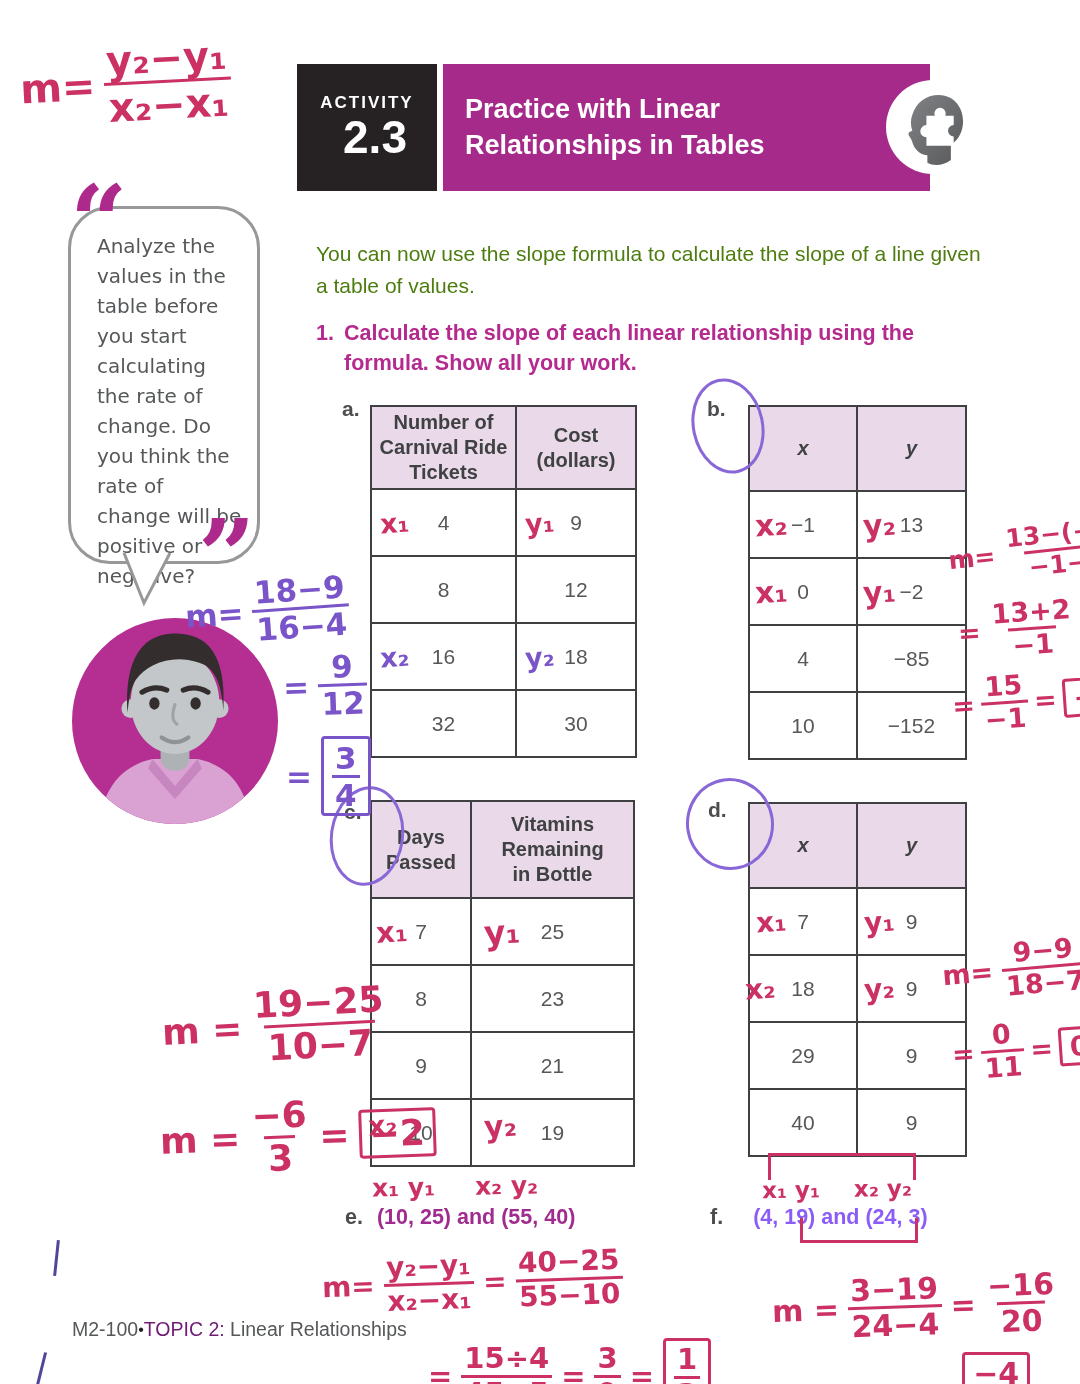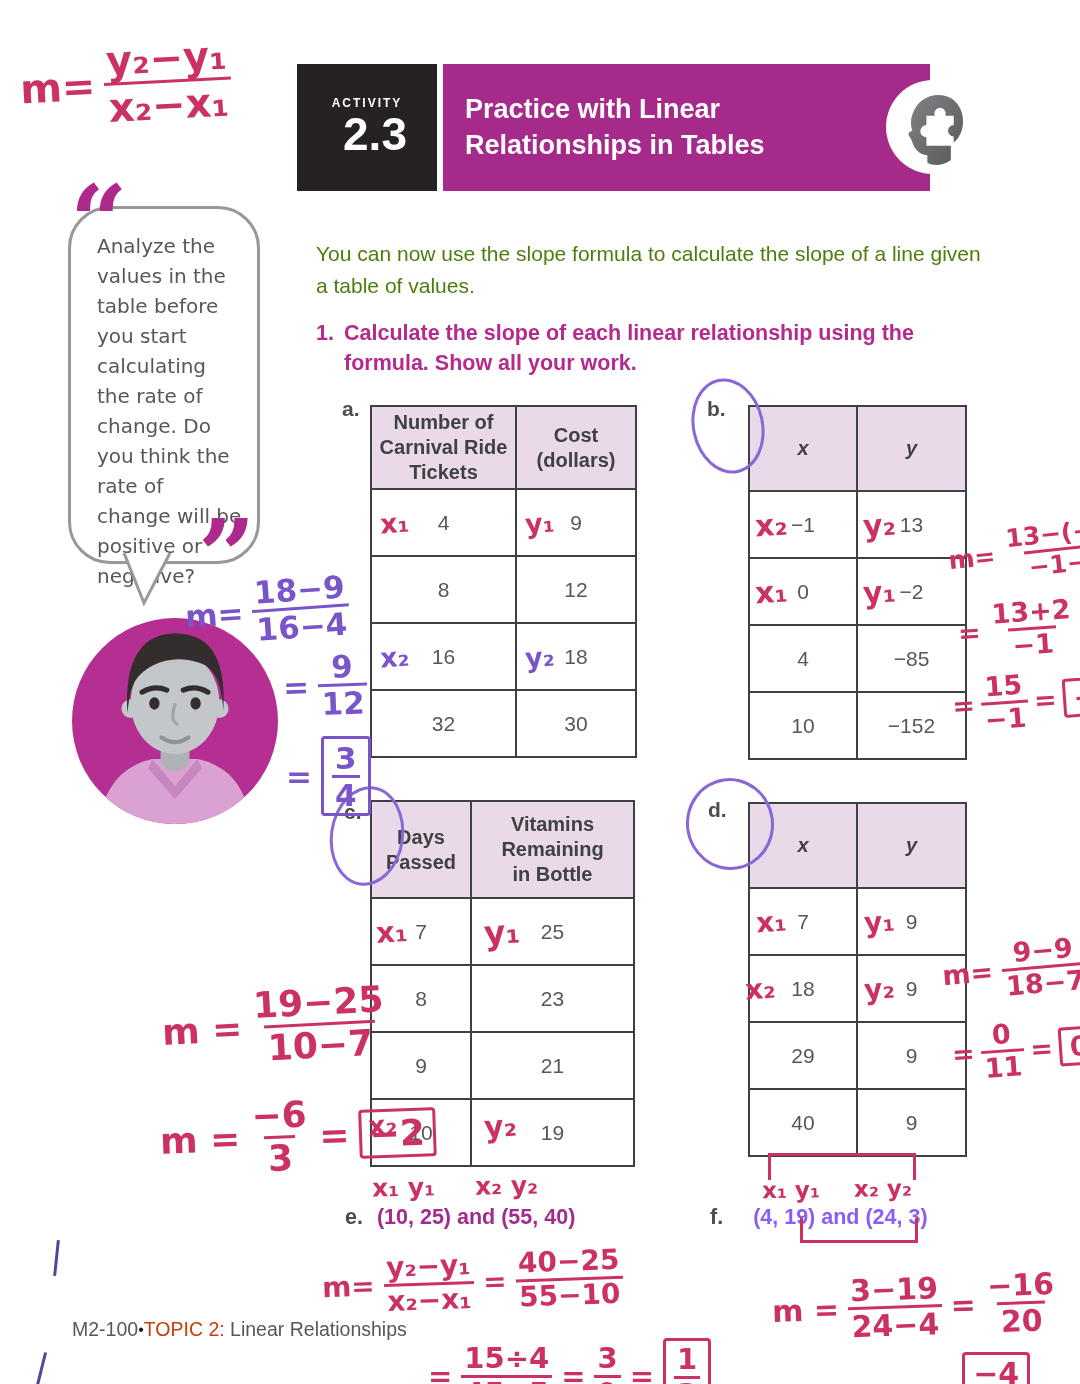--- a/index.html
+++ b/index.html
@@ -1,21 +1,21 @@
 <!DOCTYPE html>
 <html><head>
 <meta charset="utf-8">
 <style>
   html,body{margin:0;padding:0;background:#fff;}
   .page{position:relative;width:1080px;height:1384px;background:#ffffff;overflow:hidden;
         font-family:"Liberation Sans",sans-serif;color:#555759;}
   
   .activity-box{position:absolute;left:297px;top:64px;width:140px;height:127px;background:#262123;
     color:#fff;display:flex;flex-direction:column;align-items:center;justify-content:center;}
-  .activity-box .lbl{font-size:12px;font-weight:bold;letter-spacing:2px;}
+  .activity-box .lbl{font-size:17px;font-weight:bold;letter-spacing:2px;}
   .activity-box .num{font-size:46px;font-weight:bold;line-height:1.05;margin-left:16px;}
   .banner{position:absolute;left:443px;top:64px;width:487px;height:127px;background:#a52a8a;
     display:flex;align-items:center;}
   .banner .title{color:#fff;font-weight:bold;font-size:27px;line-height:1.3;padding-left:22px;width:350px;}
   .icon-circle{position:absolute;left:886px;top:80px;width:94px;height:94px;background:#fff;border-radius:50%;}
   .intro{position:absolute;left:316px;top:238px;width:670px;font-size:21px;line-height:1.5;color:#4d7c0f;}
   .question{position:absolute;left:316px;top:318px;display:flex;color:#b42a8e;font-weight:bold;font-size:21.5px;line-height:1.4;}
   .question .qnum{width:28px;flex:none;}
   .question .qtext{width:615px;}
   .part-label{position:absolute;font-weight:bold;font-size:21px;color:#4b4d4f;z-index:2;}
@@ -40,21 +40,21 @@
   .frac{display:inline-flex;flex-direction:column;align-items:center;line-height:1.1;}
   .frac .den{border-top:3px solid currentColor;padding:0 3px;}
   .frac .num{padding:0 3px;}
   .boxed{border:3px solid currentColor;border-radius:4px;padding:1px 8px;}
   .hwl{position:absolute;font-family:"DejaVu Sans",sans-serif;font-weight:bold;font-size:27px;
        left:8px;top:50%;transform:translateY(-50%) rotate(-4deg);z-index:4;}
   .loop{position:absolute;border:3px solid #8a67d6;border-radius:50%;z-index:3;background:transparent;}
   .bracket{position:absolute;z-index:4;}
   .stray{position:absolute;width:3px;background:#4f4798;z-index:4;}
   .footer{position:absolute;left:72px;top:1318px;display:flex;font-size:19.5px;color:#555759;align-items:center;}
-  .footer .topic{color:#c2410c;}
+  .footer .topic{color:#701a75;}
   .footer .bullet{color:#231f20;font-size:16px;}
 </style>
 </head>
 <body>
 
 <div class="page">
 
   <div class="hw pink" style="left:20px;top:38px;font-size:40px;transform:rotate(-3deg)">
     <span>m=</span>
     <span class="frac">

